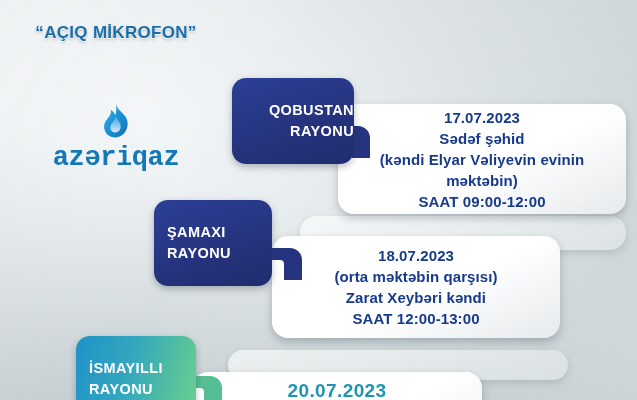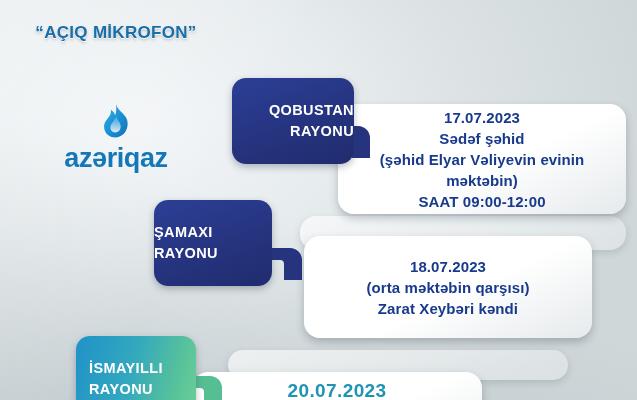--- a/index.html
+++ b/index.html
@@ -52,20 +52,21 @@
   }
 
   
   .logo {
     position: absolute;
     left: 18px;
     top: 103px;
     width: 196px;
     text-align: center;
     z-index: 6;
+    font-family: Liberation Mono, monospace;
   }
   .logo .flame {
     display: block;
     margin: 0 auto 2px auto;
     width: 34px;
     height: 38px;
   }
   .logo .wordmark {
     display: block;
     font-size: 27px;
@@ -185,43 +186,44 @@
 
   <div class="hook" style="left:318px; top:122px;">
     <svg viewBox="0 0 56 40" width="56" height="40" aria-hidden="true">
       <path d="M4 4 H40 A12 12 0 0 1 52 16 V36 H34 V20 A4 4 0 0 0 30 16 H4 Z" fill="#26347f"></path>
     </svg>
   </div>
 
   <div class="panel" style="left:338px; top:104px; width:288px; height:110px; padding:6px 10px;">
     <span class="pline">17.07.2023</span>
     <span class="pline">Sədəf şəhid</span>
-    <span class="pline">(şəhid Elyar Vəliyevin evinin</span>
+    <span class="pline">(kəndi Elyar Vəliyevin evinin</span>
     <span class="pline">məktəbin)</span>
     <span class="pline">SAAT 09:00-12:00</span>
   </div>
 
   <div class="ghost" style="left:300px; top:216px; width:326px; height:34px;"></div>
 
-  <div class="tab tab-blue" style="left:154px; top:200px; width:118px; height:86px; ">
+  <div class="tab tab-blue" style="left:154px; top:200px; width:118px; height:86px; padding-left:13px;">
     <span class="tline">ŞAMAXI</span>
     <span class="tline">RAYONU</span>
   </div>
   <div class="tick" style="left:186px; top:266px; width:28px;"></div>
 
   <div class="hook" style="left:250px; top:244px;">
     <svg viewBox="0 0 56 40" width="56" height="40" aria-hidden="true">
       <path d="M4 4 H40 A12 12 0 0 1 52 16 V36 H34 V20 A4 4 0 0 0 30 16 H4 Z" fill="#26347f"></path>
     </svg>
   </div>
 
-  <div class="panel" style="left:272px; top:236px; width:288px; height:102px; padding:2px 10px;margin-left:32px;">
+  <div class="panel" style="left:272px; top:236px; width:288px; height:102px; padding:2px 10px;">
     <span class="pline">18.07.2023</span>
     <span class="pline">(orta məktəbin qarşısı)</span>
     <span class="pline">Zarat Xeybəri kəndi</span>
+    <span class="pline">SAAT 12:00-13:00</span>
   </div>
 
   <div class="ghost" style="left:228px; top:350px; width:340px; height:30px;"></div>
 
   <div class="tab tab-teal" style="left:76px; top:336px; width:120px; height:86px; padding-left:13px;">
     <span class="tline">İSMAYILLI</span>
     <span class="tline">RAYONU</span>
   </div>
   <div class="tick" style="left:108px; top:382px; width:28px;"></div>
 

